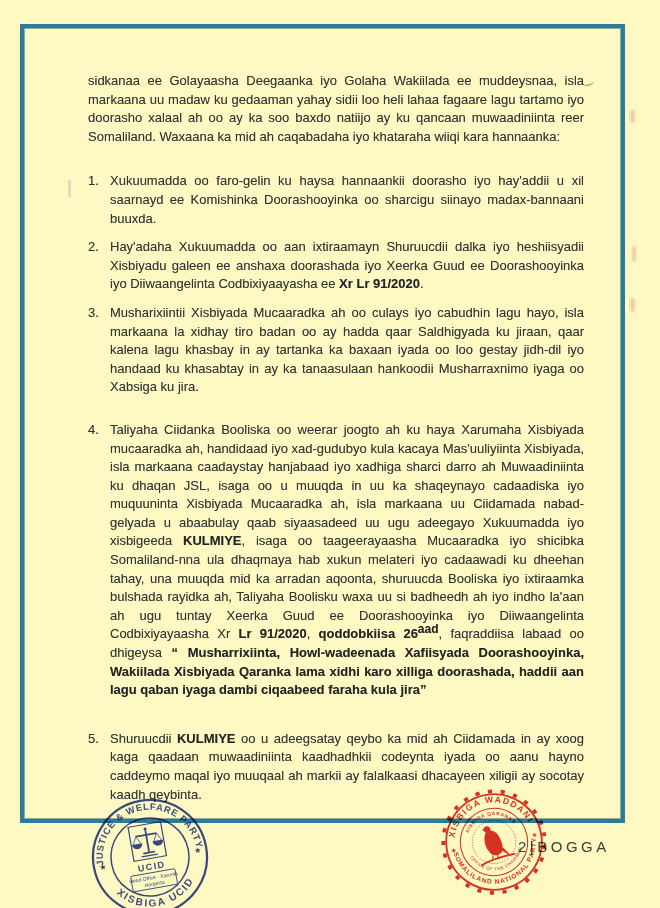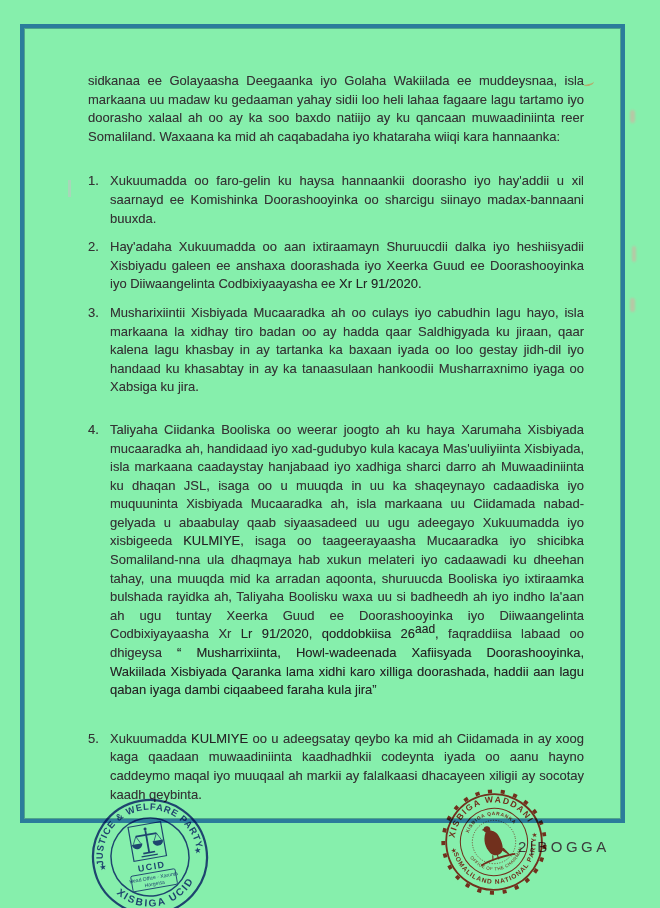--- a/index.html
+++ b/index.html
@@ -2,39 +2,39 @@
 <html><head>
 <meta charset="utf-8">
 <style>
   *{box-sizing:border-box}
   html,body{margin:0;padding:0}
   body{
     width:660px;height:908px;position:relative;overflow:hidden;
     background:#fcfcfa;
     font-family:"Liberation Sans",sans-serif;
   }
-  .paper{position:absolute;inset:0;background:#86efac}
+  .paper{position:absolute;inset:0;background:#fef9c3}
   .frame{
     position:absolute;left:20px;top:24px;width:605px;height:799px;
     border:4px solid #2b7c9b;
     box-shadow:inset 0 0 0 1px rgba(16,74,99,.45);
   }
   .content{
     position:absolute;left:88px;top:72px;width:496px;
     color:#343434;font-size:13px;line-height:18.6px;text-align:justify;
     text-shadow:0 0 .4px rgba(70,70,70,.45);
   }
   .intro{margin:0 0 26px}
   ol.doc{list-style:none;margin:0;padding:0}
   li.item{display:flex;margin:0 0 10px}
   li.item .num{width:22px;flex:none}
   li.item .txt{flex:1}
   li.item.g-lg{margin-bottom:24px}
   li.item.g-xl{margin-bottom:30px}
-  .b{font-weight:normal;color:#242424}
+  .b{font-weight:bold;color:#242424}
   sup{font-size:12px;line-height:0;vertical-align:super}
   .footer{
     position:absolute;top:794px;left:518px;
     font-size:15px;letter-spacing:3.5px;color:#3d3d3d;margin-top:44px;
   }
   .stamp{position:absolute;mix-blend-mode:multiply;opacity:.95}
   .stamp.ucid{left:90px;top:797px;color:#2e3f9f;transform:rotate(-10deg)}
   .stamp.waddani{left:438px;top:786px;color:#d5281e;transform:rotate(-11deg)}
   svg text{font-family:"Liberation Sans",sans-serif}
   .artifact{position:absolute;pointer-events:none}
@@ -66,21 +66,21 @@
       <li class="item g-lg">
         <span class="num">3.</span>
         <span class="txt"><span>Musharixiintii Xisbiyada Mucaaradka ah oo culays iyo cabudhin lagu hayo, isla markaana la xidhay tiro badan oo ay hadda qaar Saldhigyada ku jiraan, qaar kalena lagu khasbay in ay tartanka ka baxaan iyada oo loo gestay jidh-dil iyo handaad ku khasabtay in ay ka tanaasulaan hankoodii Musharraxnimo iyaga oo Xabsiga ku jira.</span></span>
       </li>
       <li class="item g-xl">
         <span class="num">4.</span>
         <span class="txt"><span>Taliyaha Ciidanka Booliska oo weerar joogto ah ku haya Xarumaha Xisbiyada mucaaradka ah, handidaad iyo xad-gudubyo kula kacaya Mas'uuliyiinta Xisbiyada, isla markaana caadaystay hanjabaad iyo xadhiga sharci darro ah Muwaadiniinta ku dhaqan JSL, isaga oo u muuqda in uu ka shaqeynayo cadaadiska iyo muquuninta Xisbiyada Mucaaradka ah, isla markaana uu Ciidamada nabad-gelyada u abaabulay qaab siyaasadeed uu ugu adeegayo Xukuumadda iyo xisbigeeda </span><span class="b">KULMIYE</span><span>, isaga oo taageerayaasha Mucaaradka iyo shicibka Somaliland-nna ula dhaqmaya hab xukun melateri iyo cadaawadi ku dheehan tahay, una muuqda mid ka arradan aqoonta, shuruucda Booliska iyo ixtiraamka bulshada rayidka ah, Taliyaha Boolisku waxa uu si badheedh ah iyo indho la'aan ah ugu tuntay Xeerka Guud ee Doorashooyinka iyo Diiwaangelinta Codbixiyayaasha Xr </span><span class="b">Lr 91/2020</span><span>, </span><span class="b">qoddobkiisa 26</span><sup class="b">aad</sup><span>, faqraddiisa labaad oo dhigeysa </span><span class="b">“ Musharrixiinta, Howl-wadeenada Xafiisyada Doorashooyinka, Wakiilada Xisbiyada Qaranka lama xidhi karo xilliga doorashada, haddii aan lagu qaban iyaga dambi ciqaabeed faraha kula jira”</span></span>
       </li>
       <li class="item">
         <span class="num">5.</span>
-        <span class="txt"><span>Xukuumadda </span><span class="b">KULMIYE</span><span> oo u adeegsatay qeybo ka mid ah Ciidamada in ay xoog kaga qaadaan muwaadiniinta kaadhadhkii codeynta iyada oo aanu hayno caddeymo maqal iyo muuqaal ah markii ay falalkaasi dhacayeen xiligii ay socotay kaadh qeybinta.</span></span>
+        <span class="txt"><span>Shuruucdii </span><span class="b">KULMIYE</span><span> oo u adeegsatay qeybo ka mid ah Ciidamada in ay xoog kaga qaadaan muwaadiniinta kaadhadhkii codeynta iyada oo aanu hayno caddeymo maqal iyo muuqaal ah markii ay falalkaasi dhacayeen xiligii ay socotay kaadh qeybinta.</span></span>
       </li>
     </ol>
   </div>
 
   <div class="footer">2|BOGGA</div>
 
   <svg class="stamp ucid" width="120" height="120" viewBox="0 0 160 160">
     <defs>
       <path id="bu-t" d="M 17,80 A 63,63 0 0 1 143,80"></path>
       <path id="bu-b" d="M 14,80 A 66,66 0 0 0 146,80"></path>

